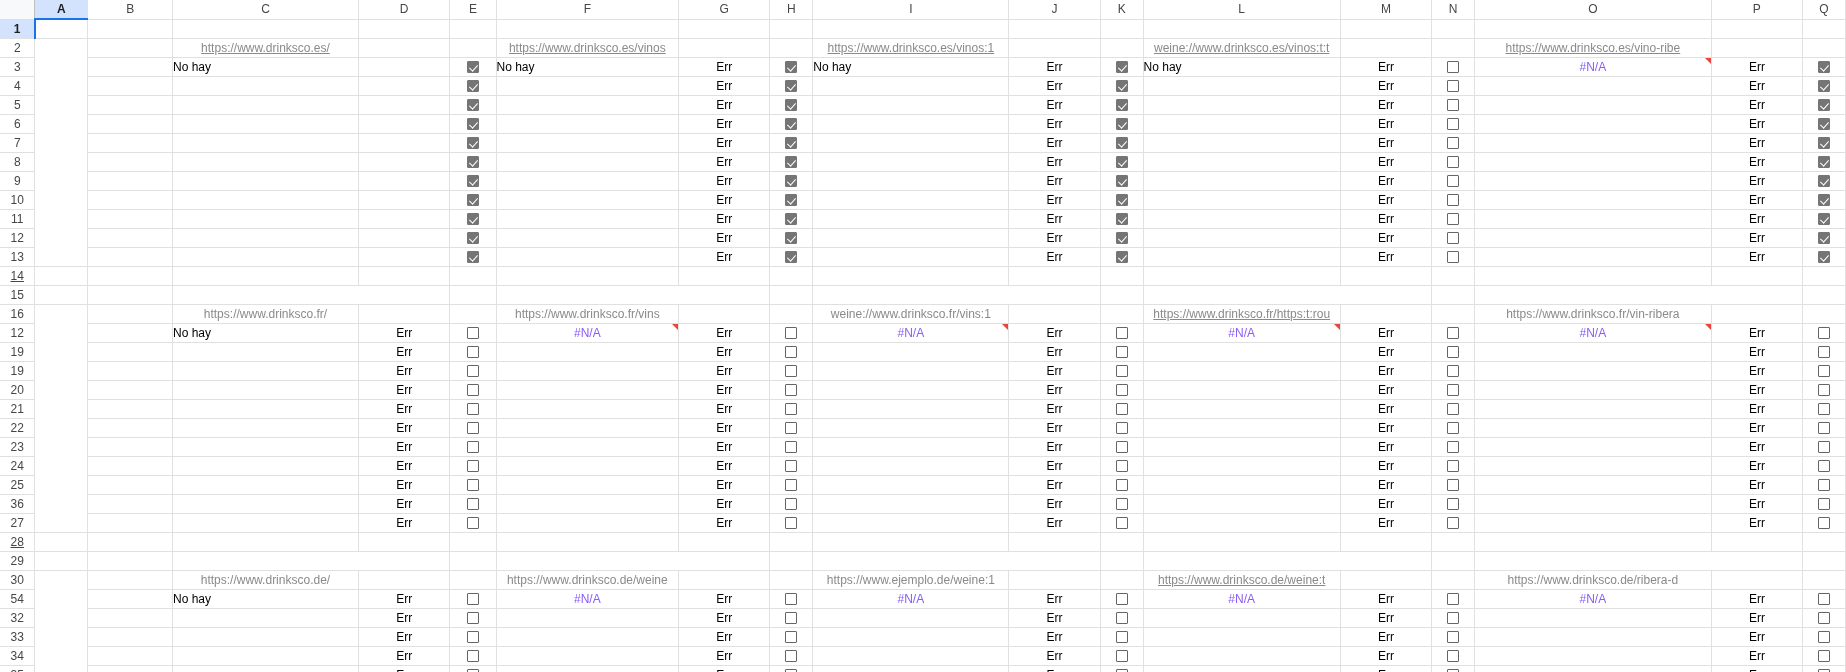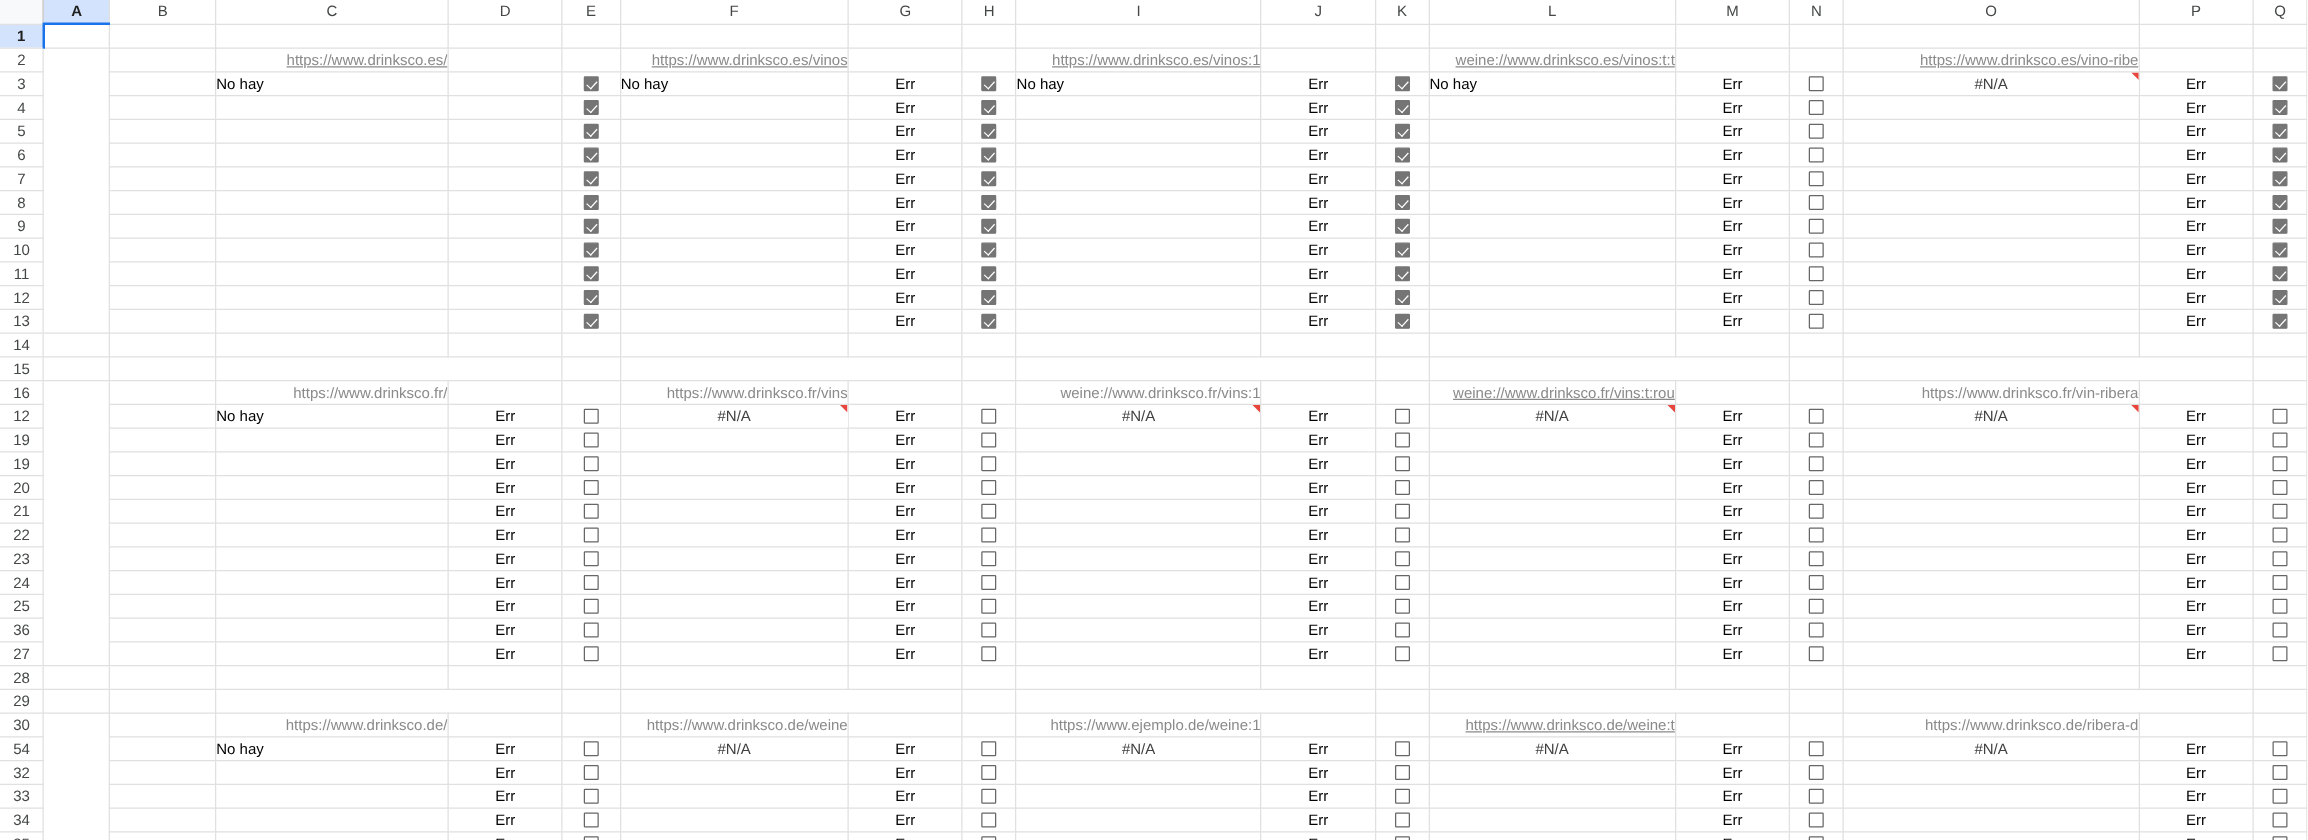--- a/index.html
+++ b/index.html
@@ -80,27 +80,27 @@
   .blueL   { background: #28529e; color: #ffffff; font-weight: bold; text-align: left; padding-left: 4px; }
   .black   { background: #000000; color: #ffffff; }
   .blackL  { background: #000000; color: #ffffff; font-weight: bold; text-align: left; padding-left: 4px; }
   .gray    { background: #777777; color: #ffffff; font-weight: bold; text-align: left; padding-left: 4px; }
   .banded  { background: #f3f3f3; }
   .plain   { background: #ffffff; }
   .lft     { text-align: left; padding-left: 4px; }
   .selcell { background: #ffffff; border: 2px solid #1a73e8; }
 
   .err { color: #000; text-align: center; }
-  .na  { color: #404040; text-align: center; }
+  .na  { color: #8b5cf6; text-align: center; }
 
   .url {
     color: #8a8a8a;
     padding-left: 4px;
     font-size: 12px;
-    text-align: right;
+    text-align: center;
   }
   .url.link {
     text-decoration: underline;
   }
 
   
   .cbwrap { display: flex; align-items: center; justify-content: center; height: 18px; }
   .cb {
     width: 12px; height: 12px;
     border: 1px solid #666;
@@ -125,21 +125,21 @@
 
   
   td.cmt { position: relative; }
   td.cmt::after {
     content: "";
     position: absolute;
     top: 0; right: 0;
     border-top: 6px solid #e8453c;
     border-left: 6px solid transparent;
   }
-  .blankrow td { background: #ffffff; border-right: 1px solid #e0e0e0; }
+  .blankrow td { background: #ffffff; border-right: 1px solid #e0e0e0; text-decoration: underline; }
 </style>
 </head>
 <body>
 
 <div id="sheet">
   <table class="grid">
     <colgroup id="cg">
         <col style="width: 31px;">
         <col style="width: 47px;">
         <col style="width: 75px;">
@@ -690,21 +690,21 @@
           <td class="gray">URL ejemplo</td>
           <td class="url">https://www.drinksco.fr/</td>
           <td class="plain"></td>
           <td class="plain"></td>
           <td class="url">https://www.drinksco.fr/vins</td>
           <td class="plain"></td>
           <td class="plain"></td>
           <td class="url">weine://www.drinksco.fr/vins:1</td>
           <td class="plain"></td>
           <td class="plain"></td>
-          <td class="url link">weine://www.drinksco.fr/vins:t:rou</td>
+          <td class="url link">https://www.drinksco.fr/https:t:rou</td>
           <td class="plain"></td>
           <td class="plain"></td>
           <td class="url">https://www.drinksco.fr/vin-ribera</td>
           <td class="plain"></td>
           <td class="plain"></td>
         </tr>
         <tr>
           <td class="rownum">12</td>
           <td class="blueL">COM</td>
           <td class="banded lft">No hay</td>

